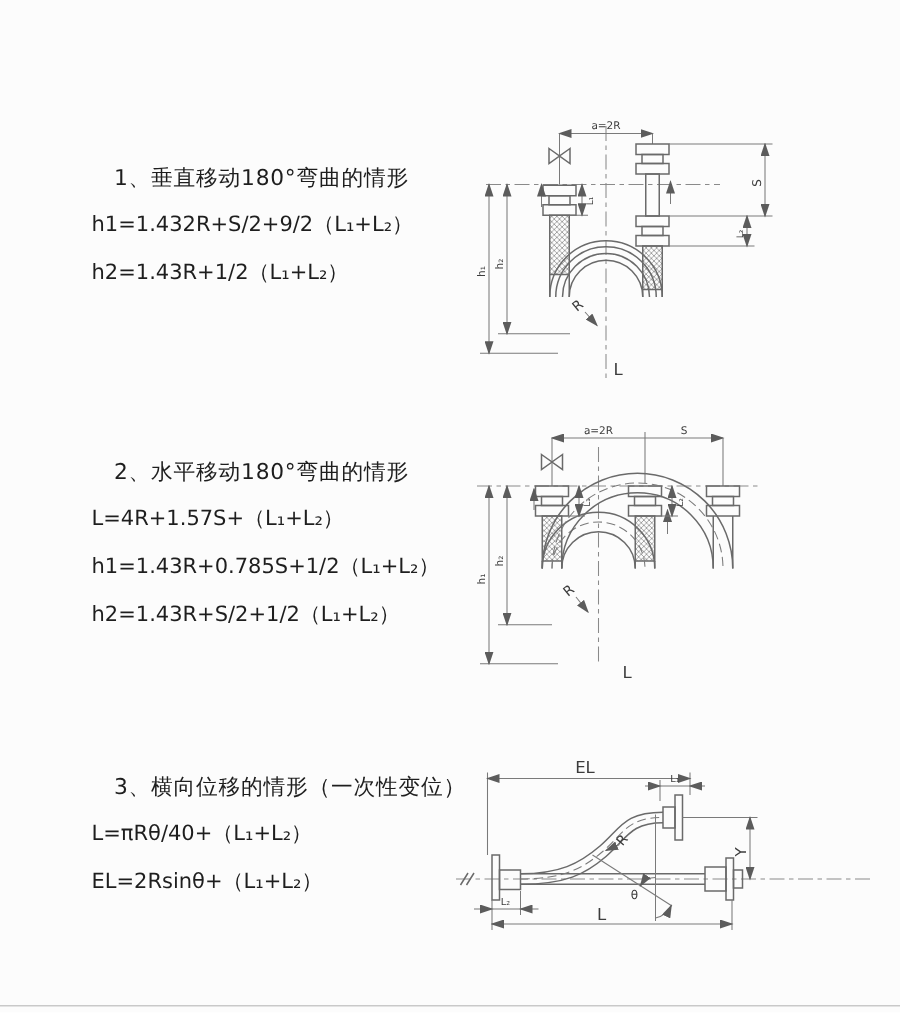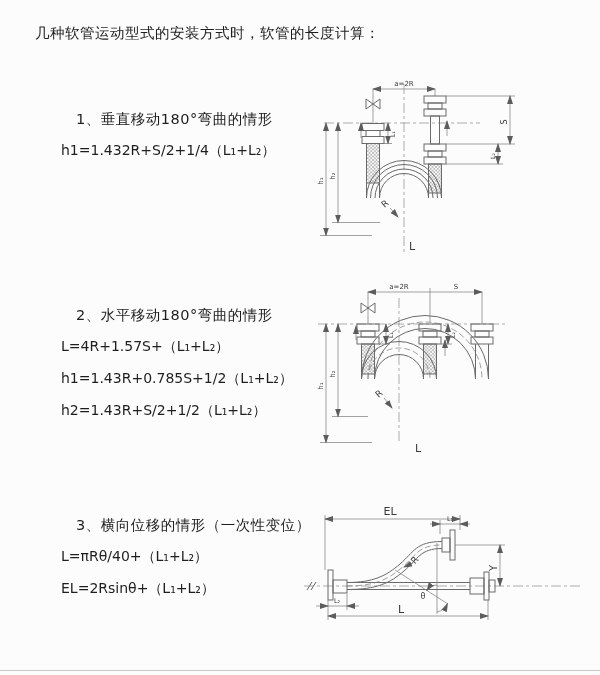--- a/index.html
+++ b/index.html
@@ -17,26 +17,26 @@
   svg .cl{stroke:#8a8a8a;stroke-width:.7;fill:none;stroke-dasharray:10 3 3 3;}
   svg .dash{stroke:#7a7a7a;stroke-width:.7;fill:none;stroke-dasharray:6 3;}
   svg .hose{fill:url(#xh);stroke:#6a6a6a;stroke-width:1;}
   .bottom-edge{position:absolute;left:0;top:670px;width:600px;height:1px;background:#c9c9c9;}
 </style>
 </head>
 <body>
 
 <div class="page">
 
-  <div class="doc-title">几种软管运动型式的安装方式时，软管的长度计算：</div>
 
   <div class="section" style="left:44px;top:110px">
     <div class="heading">1、垂直移动180°弯曲的情形</div>
     <ul class="formulas">
-      <li>h1=1.432R+S/2+1/4（L₁+L₂）</li>
+      <li>h1=1.432R+S/2+9/2（L₁+L₂）</li>
+      <li>h2=1.43R+1/2（L₁+L₂）</li>
     </ul>
   </div>
 
   <div class="section" style="left:44px;top:306px">
     <div class="heading">2、水平移动180°弯曲的情形</div>
     <ul class="formulas">
       <li>L=4R+1.57S+（L₁+L₂）</li>
       <li>h1=1.43R+0.785S+1/2（L₁+L₂）</li>
       <li>h2=1.43R+S/2+1/2（L₁+L₂）</li>
     </ul>

